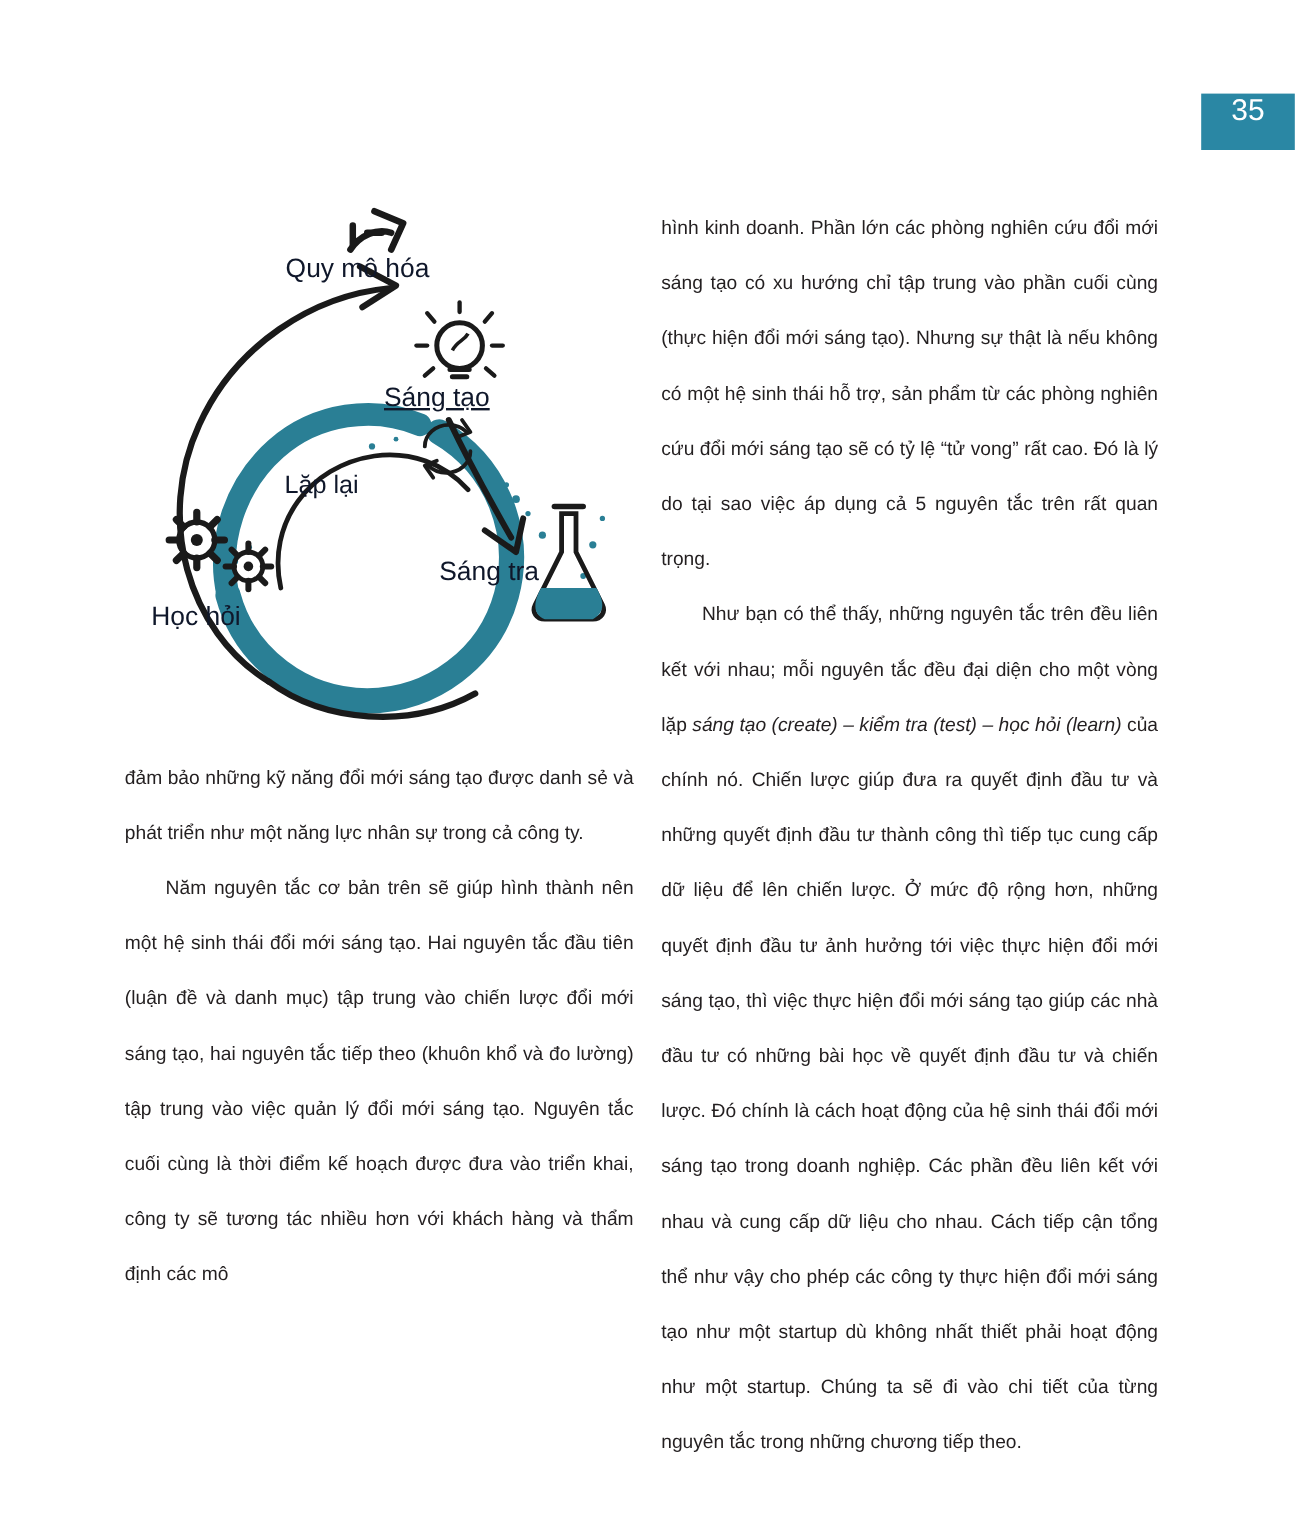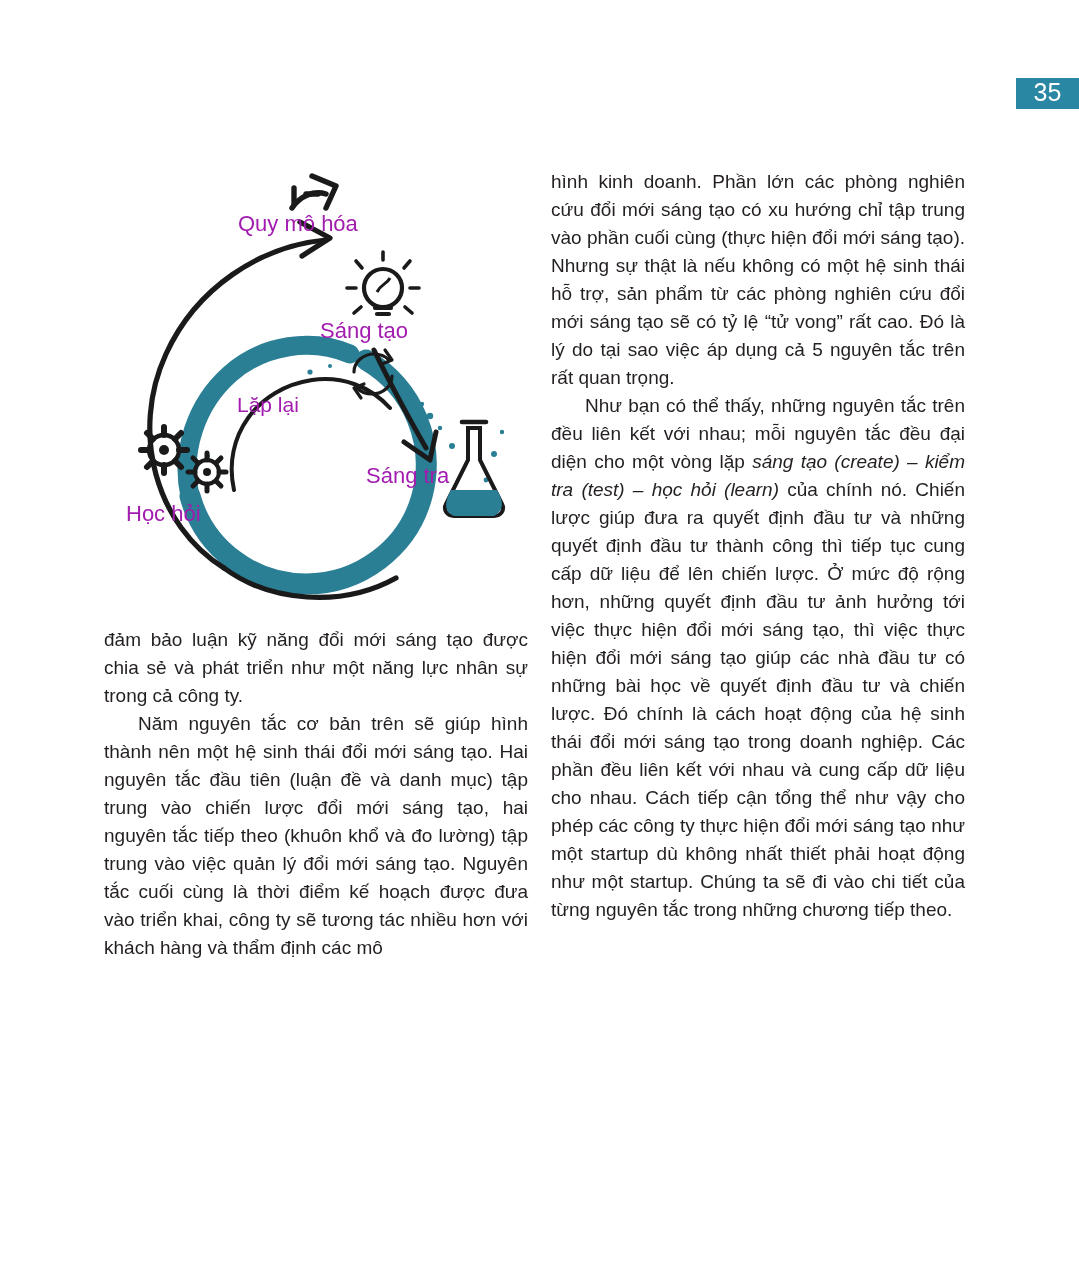--- a/index.html
+++ b/index.html
@@ -35,48 +35,48 @@
     color: #4a4a4a;
     line-height: 1.2;
   }
   .chapter-title {
     font-size: 17px;
     color: #1d7b96;
     line-height: 1.5;
     white-space: nowrap;
   }
   .page-number-box {
-    width: 63px;
+    width: 78px;
     background: #2a87a4;
     color: #ffffff;
     font-size: 25px;
     display: flex;
     align-items: center;
     justify-content: center;
-    padding-bottom: 2px;
+    padding-bottom: 18px;
   }
 
   
   .col-left {
     position: absolute;
     left: 104px;
     top: 160px;
     width: 424px;
   }
   .col-right {
     position: absolute;
     left: 551px;
     top: 168px;
     width: 414px;
   }
 
   p.body {
     margin: 0 0 0 0;
-    font-size: 19px;
-    line-height: 28px;
+    font-size: 16px;
+    line-height: 46px;
     text-align: justify;
     text-justify: inter-word;
     color: #231f20;
     hyphens: none;
   }
   p.body.indent {
     text-indent: 34px;
   }
   p.body + p.body {
     margin-top: 0px;
@@ -91,25 +91,25 @@
     margin-bottom: 16px;
   }
   .figure svg {
     position: absolute;
     left: 0;
     top: 0;
   }
   .fig-label {
     position: absolute;
     font-size: 22px;
-    color: #a21caf;
+    color: #0f172a;
     white-space: nowrap;
   }
   .lbl-scale { left: 134px; top: 51px; }
-  .lbl-create { left: 216px; top: 158px; }
+  .lbl-create { left: 216px; top: 158px; text-decoration: underline; }
   .lbl-iterate { left: 133px; top: 233px; font-size: 21px; }
   .lbl-test { left: 262px; top: 303px; }
   .lbl-learn { left: 22px; top: 341px; }
 
   .left-text-block { width: 424px; }
 </style>
 </head>
 <body>
 
 <div class="header">
@@ -236,21 +236,21 @@
     </svg>
 
     <div class="fig-label lbl-scale">Quy mô hóa</div>
     <div class="fig-label lbl-create">Sáng tạo</div>
     <div class="fig-label lbl-iterate">Lặp lại</div>
     <div class="fig-label lbl-test">Sáng tra</div>
     <div class="fig-label lbl-learn">Học hỏi</div>
   </div>
 
   <div class="left-text-block">
-    <p class="body">đảm bảo luận kỹ năng đổi mới sáng tạo được chia sẻ và phát triển như một năng lực nhân sự trong cả công ty.</p>
+    <p class="body">đảm bảo những kỹ năng đổi mới sáng tạo được danh sẻ và phát triển như một năng lực nhân sự trong cả công ty.</p>
     <p class="body indent">Năm nguyên tắc cơ bản trên sẽ giúp hình thành nên một hệ sinh thái đổi mới sáng tạo. Hai nguyên tắc đầu tiên (luận đề và danh mục) tập trung vào chiến lược đổi mới sáng tạo, hai nguyên tắc tiếp theo (khuôn khổ và đo lường) tập trung vào việc quản lý đổi mới sáng tạo. Nguyên tắc cuối cùng là thời điểm kế hoạch được đưa vào triển khai, công ty sẽ tương tác nhiều hơn với khách hàng và thẩm định các mô</p>
   </div>
 </div>
 
 <div class="col-right">
   <p class="body">hình kinh doanh. Phần lớn các phòng nghiên cứu đổi mới sáng tạo có xu hướng chỉ tập trung vào phần cuối cùng (thực hiện đổi mới sáng tạo). Nhưng sự thật là nếu không có một hệ sinh thái hỗ trợ, sản phẩm từ các phòng nghiên cứu đổi mới sáng tạo sẽ có tỷ lệ “tử vong” rất cao. Đó là lý do tại sao việc áp dụng cả 5 nguyên tắc trên rất quan trọng.</p>
   <p class="body indent"><span>Như bạn có thể thấy, những nguyên tắc trên đều liên kết với nhau; mỗi nguyên tắc đều đại diện cho một vòng lặp </span><span class="ital">sáng tạo (create) – kiểm tra (test) – học hỏi (learn)</span><span> của chính nó. Chiến lược giúp đưa ra quyết định đầu tư và những quyết định đầu tư thành công thì tiếp tục cung cấp dữ liệu để lên chiến lược. Ở mức độ rộng hơn, những quyết định đầu tư ảnh hưởng tới việc thực hiện đổi mới sáng tạo, thì việc thực hiện đổi mới sáng tạo giúp các nhà đầu tư có những bài học về quyết định đầu tư và chiến lược. Đó chính là cách hoạt động của hệ sinh thái đổi mới sáng tạo trong doanh nghiệp. Các phần đều liên kết với nhau và cung cấp dữ liệu cho nhau. Cách tiếp cận tổng thể như vậy cho phép các công ty thực hiện đổi mới sáng tạo như một startup dù không nhất thiết phải hoạt động như một startup. Chúng ta sẽ đi vào chi tiết của từng nguyên tắc trong những chương tiếp theo.</span></p>
 </div>
 
 </body></html>

